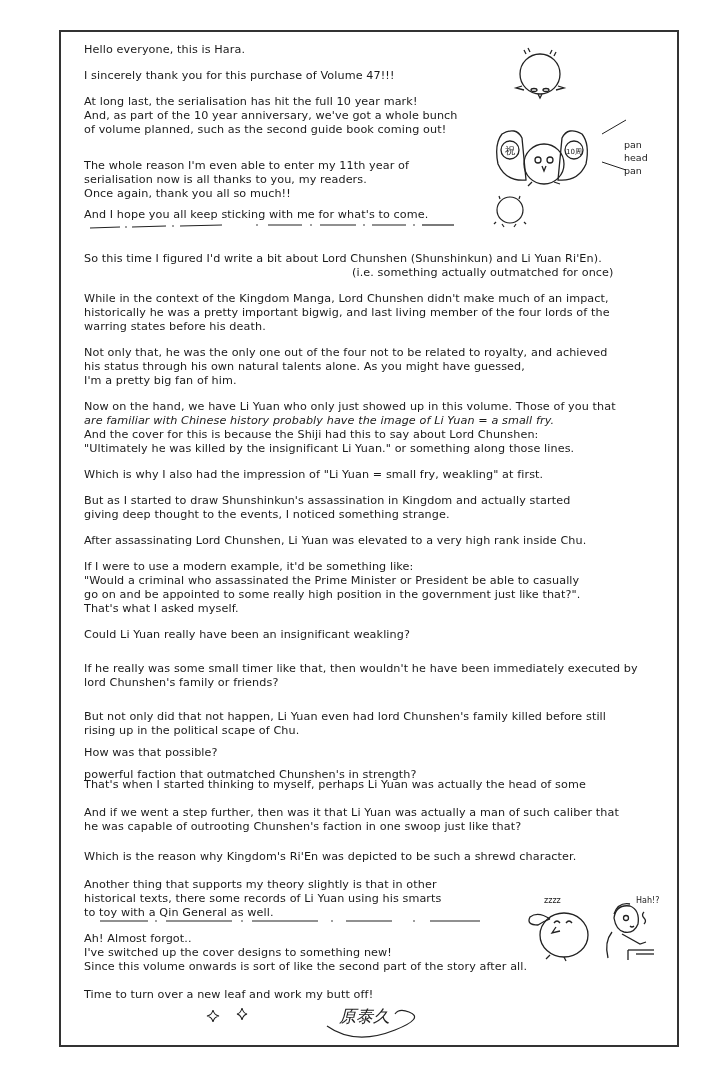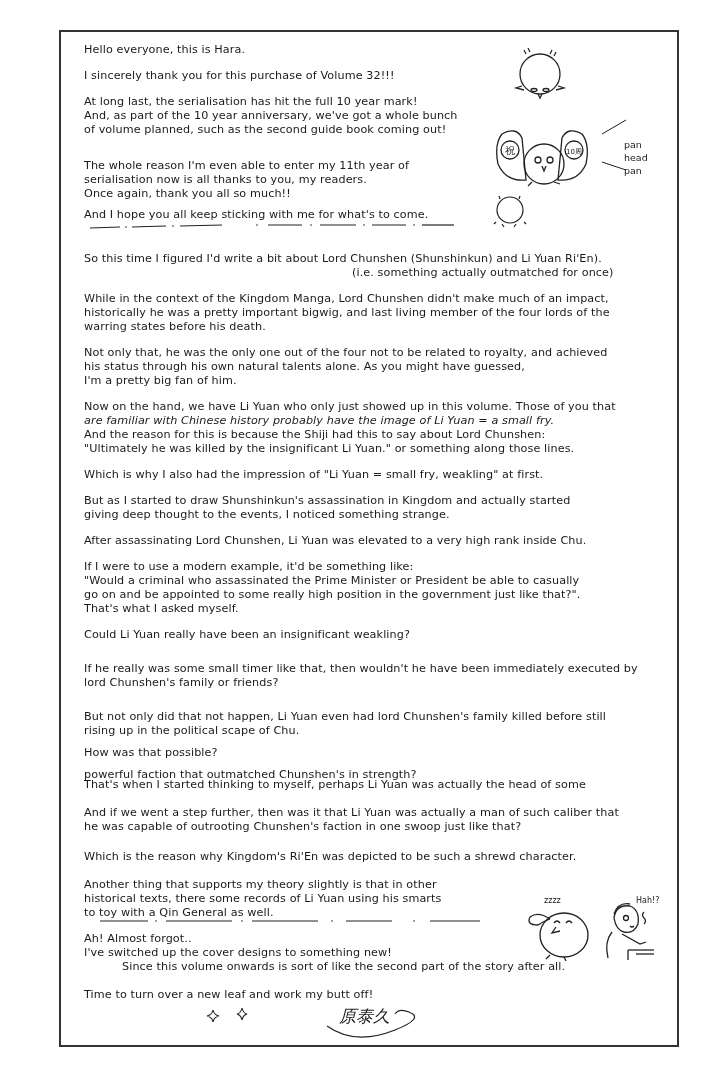--- a/index.html
+++ b/index.html
@@ -14,21 +14,21 @@
   .doodle { position: absolute; }
   .sfx { position: absolute; font-size: 9.5px; line-height: 13px; }
   .sig { position: absolute; }
 </style>
 </head>
 <body>
 
 <div class="page-frame"></div>
 
 <div class="txt" style="top:43px;">Hello everyone, this is Hara.</div>
-<div class="txt" style="top:69px;">I sincerely thank you for this purchase of Volume 32!!!</div>
+<div class="txt" style="top:69px;">I sincerely thank you for this purchase of Volume 47!!!</div>
 <div class="txt" style="top:95px;">At long last, the serialisation has hit the full 10 year mark!</div>
 <div class="txt" style="top:109px;">And, as part of the 10 year anniversary, we've got a whole bunch</div>
 <div class="txt" style="top:123px;">of volume planned, such as the second guide book coming out!</div>
 <div class="txt" style="top:159px;">The whole reason I'm even able to enter my 11th year of</div>
 <div class="txt" style="top:173px;">serialisation now is all thanks to you, my readers.</div>
 <div class="txt" style="top:187px;">Once again, thank you all so much!!</div>
 <div class="txt" style="top:208px;">And I hope you all keep sticking with me for what's to come.</div>
 
 <div class="sep" style="left:88px; top:222px; width:400px;">
   <svg width="400" height="8" viewBox="0 0 400 8">
@@ -55,21 +55,21 @@
 <div class="txt" style="top:252px;">So this time I figured I'd write a bit about Lord Chunshen (Shunshinkun) and Li Yuan Ri'En).</div>
 <div class="txt" style="top:266px; left:352px;">(i.e. something actually outmatched for once)</div>
 <div class="txt" style="top:292px;">While in the context of the Kingdom Manga, Lord Chunshen didn't make much of an impact,</div>
 <div class="txt" style="top:306px;">historically he was a pretty important bigwig, and last living member of the four lords of the</div>
 <div class="txt" style="top:320px;">warring states before his death.</div>
 <div class="txt" style="top:346px;">Not only that, he was the only one out of the four not to be related to royalty, and achieved</div>
 <div class="txt" style="top:360px;">his status through his own natural talents alone. As you might have guessed,</div>
 <div class="txt" style="top:374px;">I'm a pretty big fan of him.</div>
 <div class="txt" style="top:400px;">Now on the hand, we have Li Yuan who only just showed up in this volume. Those of you that</div>
 <div class="txt" style="top:414px;font-style:italic;">are familiar with Chinese history probably have the image of Li Yuan = a small fry.</div>
-<div class="txt" style="top:428px;">And the reason for this is because the Shiji had this to say about Lord Chunshen:</div>
+<div class="txt" style="top:428px;">And the cover for this is because the Shiji had this to say about Lord Chunshen:</div>
 <div class="txt" style="top:442px;">"Ultimately he was killed by the insignificant Li Yuan." or something along those lines.</div>
 <div class="txt" style="top:468px;">Which is why I also had the impression of "Li Yuan = small fry, weakling" at first.</div>
 <div class="txt" style="top:494px;">But as I started to draw Shunshinkun's assassination in Kingdom and actually started</div>
 <div class="txt" style="top:508px;">giving deep thought to the events, I noticed something strange.</div>
 <div class="txt" style="top:534px;">After assassinating Lord Chunshen, Li Yuan was elevated to a very high rank inside Chu.</div>
 <div class="txt" style="top:560px;">If I were to use a modern example, it'd be something like:</div>
 <div class="txt" style="top:574px;">"Would a criminal who assassinated the Prime Minister or President be able to casually</div>
 <div class="txt" style="top:588px;">go on and be appointed to some really high position in the government just like that?".</div>
 <div class="txt" style="top:602px;">That's what I asked myself.</div>
 <div class="txt" style="top:628px;">Could Li Yuan really have been an insignificant weakling?</div>
@@ -100,21 +100,21 @@
         <circle cx="60" cy="4" r="0.8"></circle>
         <circle cx="146" cy="4" r="0.8"></circle>
         <circle cx="236" cy="4" r="0.8"></circle>
         <circle cx="318" cy="4" r="0.8"></circle>
       </g>
   </svg>
 </div>
 
 <div class="txt" style="top:932px;">Ah! Almost forgot..</div>
 <div class="txt" style="top:946px;">I've switched up the cover designs to something new!</div>
-<div class="txt" style="top:960px;margin-left:38px;">Since this volume onwards is sort of like the second part of the story after all.</div>
+<div class="txt" style="top:960px;">Since this volume onwards is sort of like the second part of the story after all.</div>
 <div class="txt" style="top:988px;">Time to turn over a new leaf and work my butt off!</div>
 
 <div class="doodle" style="left:510px; top:40px;">
   <svg width="60" height="62" viewBox="0 0 60 62">
     <g stroke="#222" stroke-width="1.3" fill="none">
       <circle cx="30" cy="34" r="20"></circle>
       <path d="M12 46 L6 48 L14 50"></path>
         <path d="M48 46 L54 48 L46 50"></path>
       <ellipse cx="24" cy="50" rx="3" ry="1.5"></ellipse>
         <ellipse cx="36" cy="50" rx="3" ry="1.5"></ellipse>

